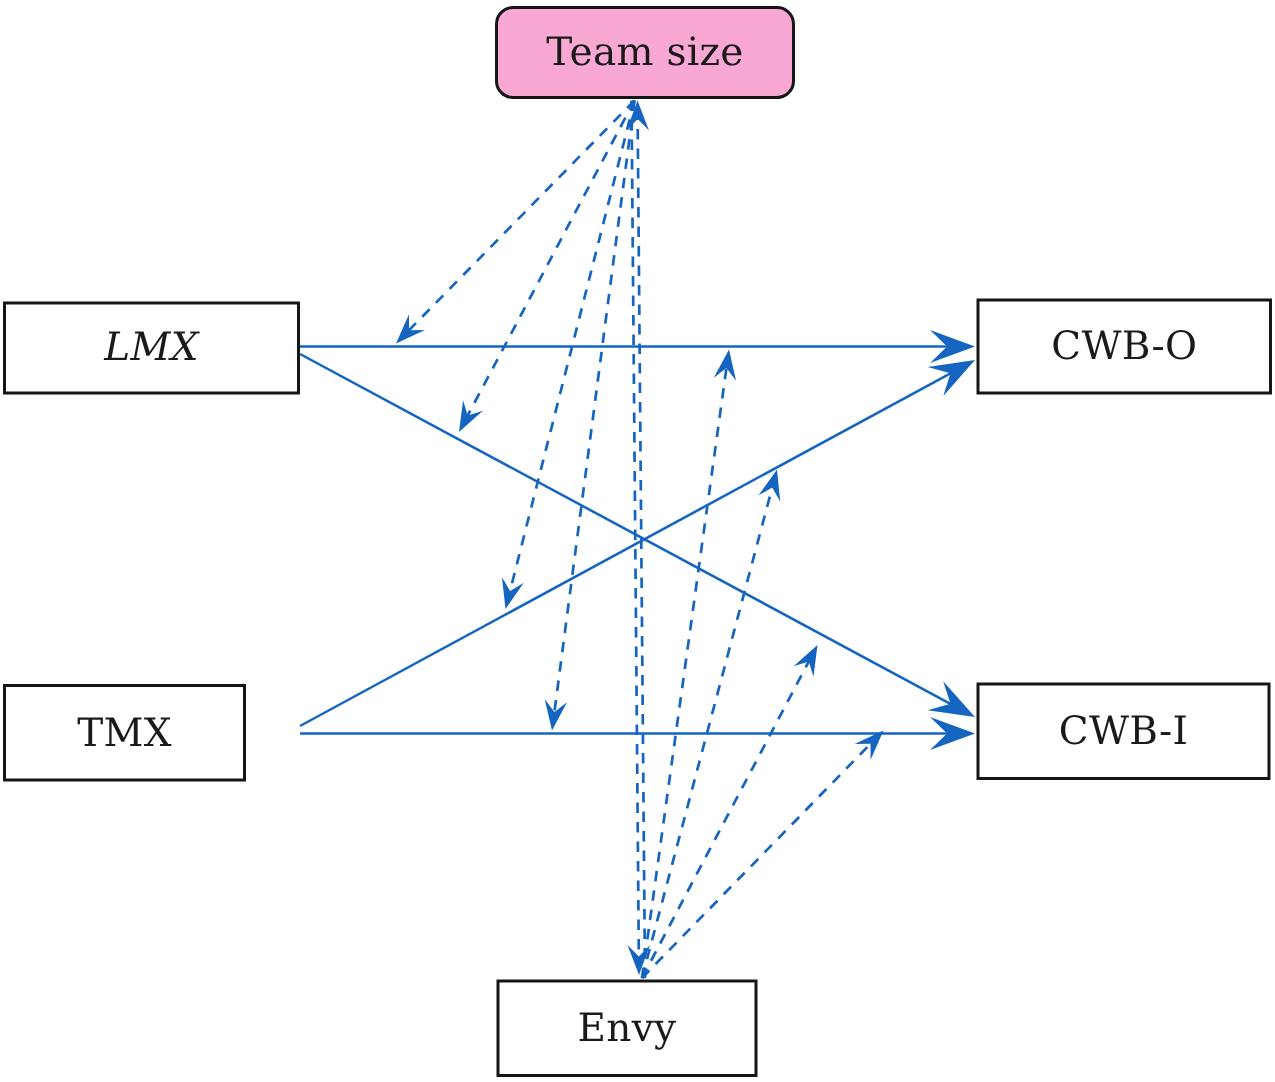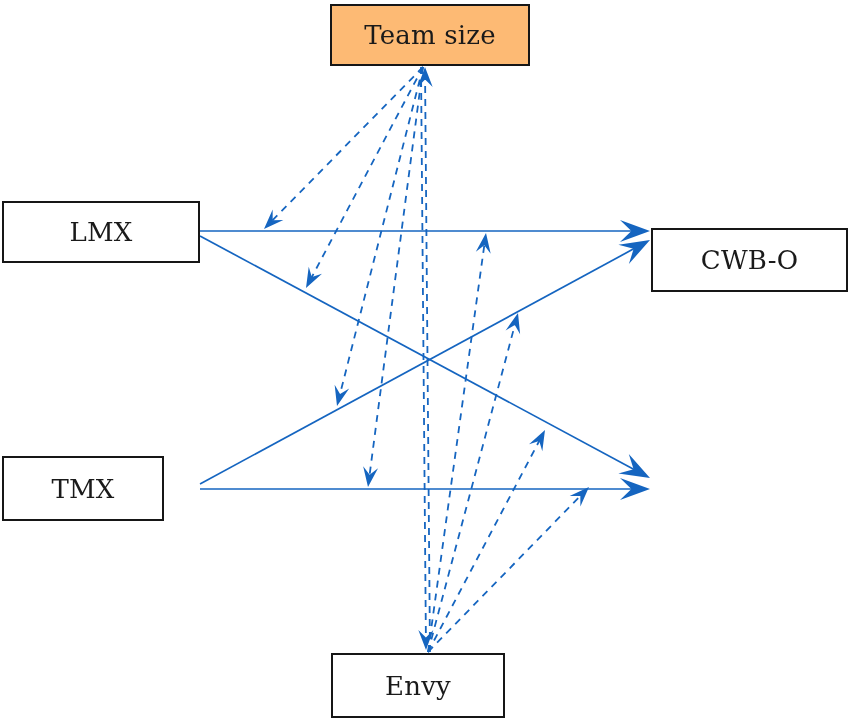--- a/index.html
+++ b/index.html
@@ -75,29 +75,32 @@
       <g>
         <line x1="428" y1="652" x2="581.3178413900982" y2="494.8730196933776" stroke="#1565c0" stroke-width="1.8" stroke-dasharray="7 6"></line>
         <path d="M 589 487 L 580.4004068638451 506.5524166765287 L 580.3401121124743 495.8750403816257 L 569.6644709183302 496.0767458448444 Z" fill="#1565c0"></path>
       </g>
       <g>
         <line x1="430" y1="652" x2="425.09401366016715" y2="77.99959823955867" stroke="#1565c0" stroke-width="1.8" stroke-dasharray="7 6"></line>
         <path d="M 425 67 L 432.670660000003 86.93516930362904 L 425.10597903509756 79.39954710641157 L 417.67120785515027 87.06336974931153 Z" fill="#1565c0"></path>
       </g>
     </svg>
 
-  <div class="node" style="left: 330px; top: 4px; width: 200px; height: 62px; border-color: rgb(22, 22, 22); background: #fdba74;">
+  <div class="node" style="left: 330px; top: 4px; width: 200px; height: 62px; border-color: rgb(22, 22, 22); background: #f9a8d4; border-radius: 12px;">
     <span class="node-label">Team size</span>
   </div>
-  <div class="node" style="left: 2px; top: 201px; width: 198px; height: 62px; border-color: rgb(22, 22, 22); background: rgb(255, 255, 255);">
+  <div class="node" style="left: 2px; top: 201px; width: 198px; height: 62px; border-color: rgb(22, 22, 22); background: rgb(255, 255, 255); font-style: italic;">
     <span class="node-label">LMX</span>
   </div>
   <div class="node" style="left: 2px; top: 456px; width: 162px; height: 65px; border-color: rgb(22, 22, 22); background: rgb(255, 255, 255);">
     <span class="node-label">TMX</span>
   </div>
-  <div class="node" style="left: 651px; top: 199px; width: 197px; height: 64px; border-color: rgb(22, 22, 22); background: rgb(255, 255, 255); margin-top: 29px;">
+  <div class="node" style="left: 651px; top: 199px; width: 197px; height: 64px; border-color: rgb(22, 22, 22); background: rgb(255, 255, 255);">
     <span class="node-label">CWB-O</span>
+  </div>
+  <div class="node" style="left: 651px; top: 455px; width: 196px; height: 65px; border-color: rgb(22, 22, 22); background: rgb(255, 255, 255);">
+    <span class="node-label">CWB-I</span>
   </div>
   <div class="node" style="left: 331px; top: 653px; width: 174px; height: 65px; border-color: rgb(22, 22, 22); background: rgb(255, 255, 255);">
     <span class="node-label">Envy</span>
   </div>
 
 </div>
 
 </body></html>

